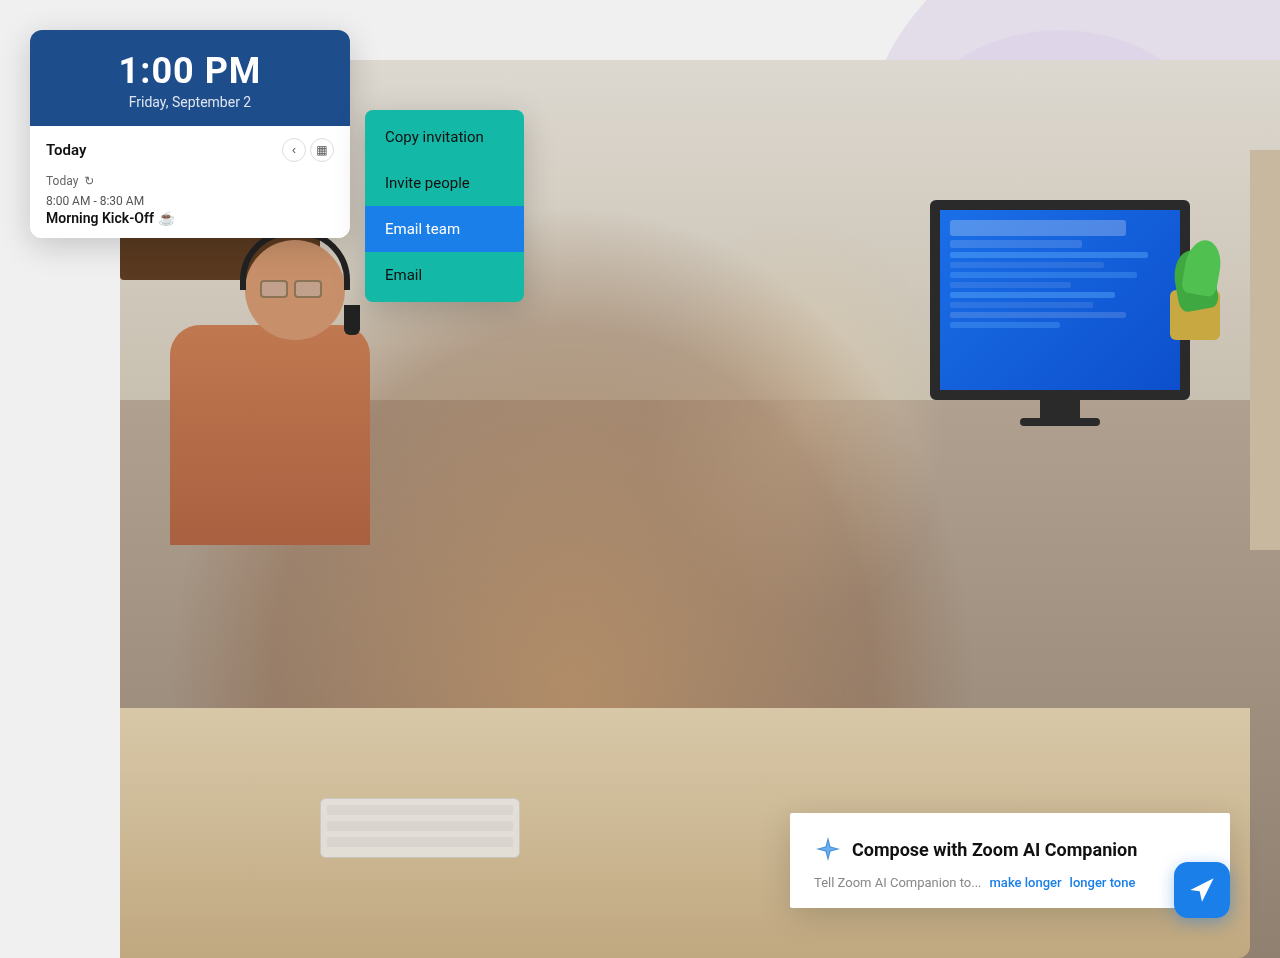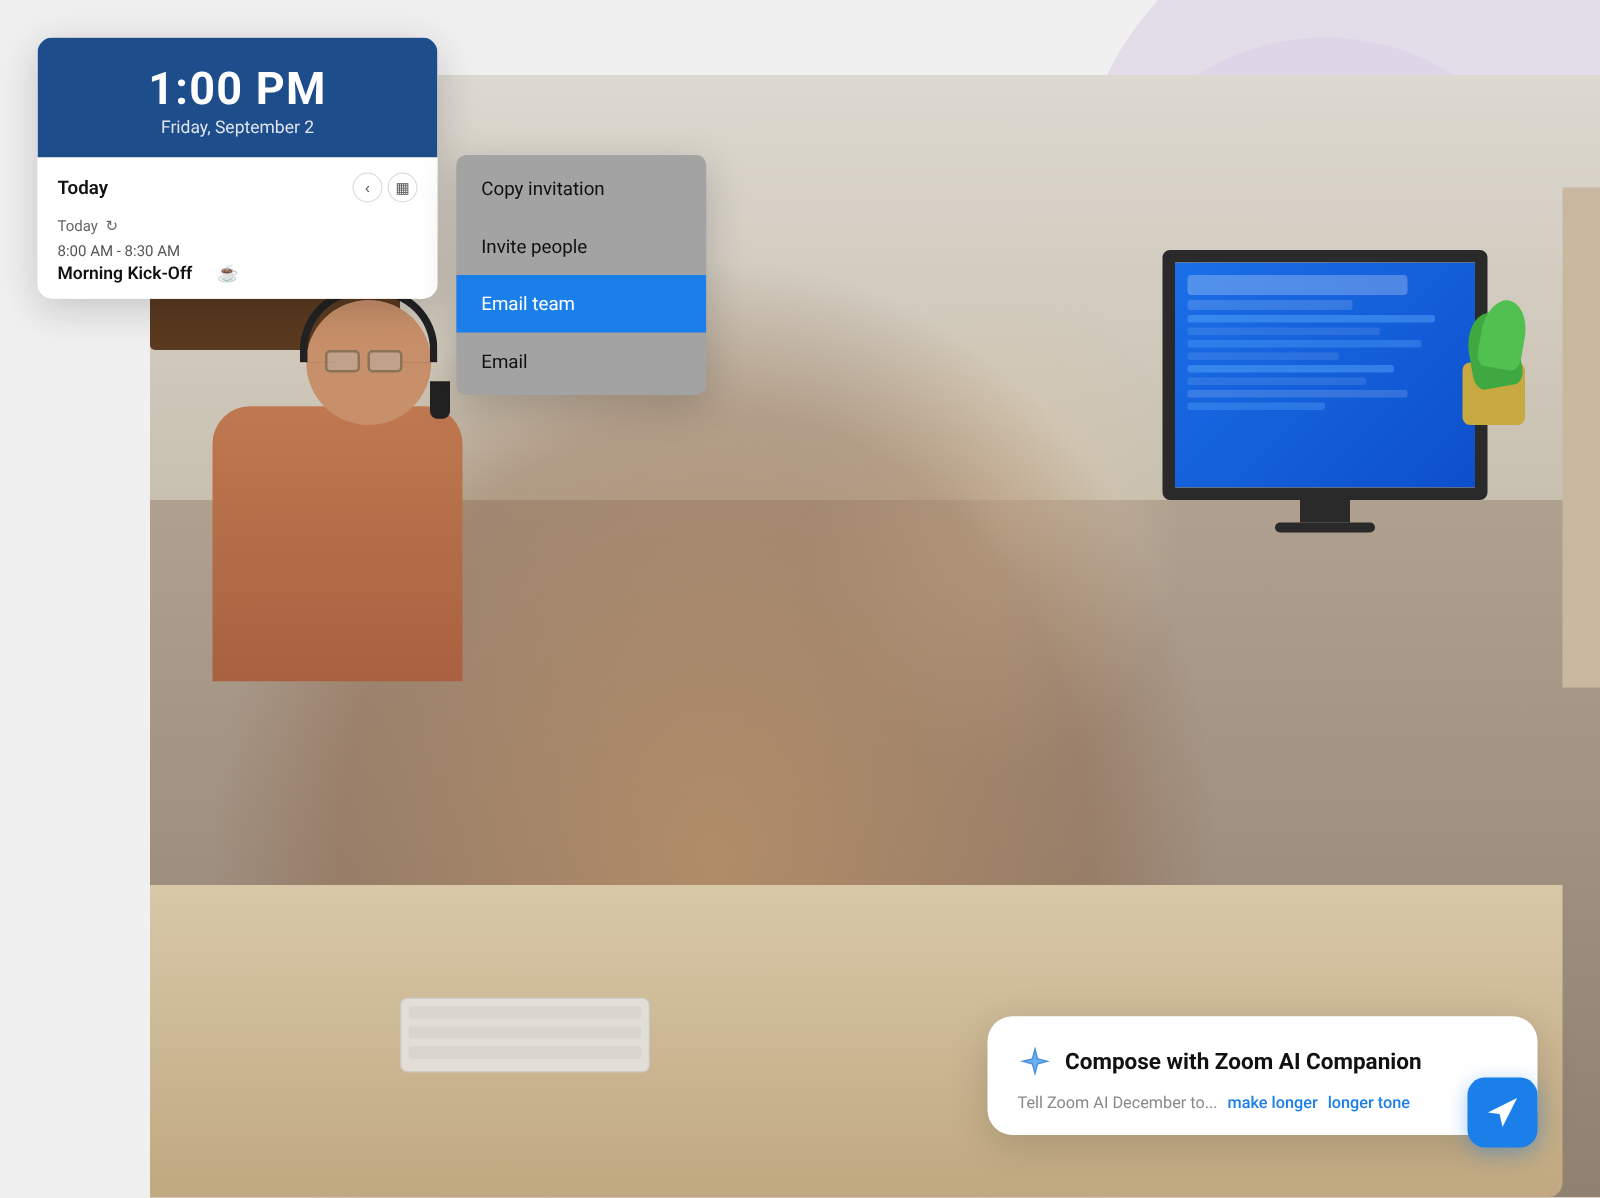--- a/index.html
+++ b/index.html
@@ -110,30 +110,30 @@
     .event-time {
       font-size: 12px;
       color: #555;
     }
     .event-name {
       font-size: 14px;
       font-weight: 600;
       color: #111;
       display: flex;
       align-items: flex-end;
-      gap: 20px;
+      gap: 4px;
     }
 
     
     .dropdown-menu {
       position: absolute;
-      top: 124px;
+      top: 110px;
       left: 365px;
-      width: 200px;
-      background: #a3a3a3;
+      width: 159px;
+      background: #14b8a6;
       border-radius: 8px;
       box-shadow: 0 8px 32px rgba(0,0,0,0.18);
       z-index: 40;
       overflow: hidden;
       padding: 4px 0;
     }
     .dropdown-item {
       padding: 14px 20px;
       font-size: 15px;
       color: #111;
@@ -145,21 +145,21 @@
       color: #fff;
     }
 
     
     .ai-card {
       position: absolute;
       bottom: 50px;
       right: 50px;
       width: 440px;
       background: #fff;
-      border-radius: 20px;
+      border-radius: 2px;
       box-shadow: 0 8px 32px rgba(0,0,0,0.15);
       padding: 22px 24px 18px;
       z-index: 30;
     }
     .ai-card-header {
       display: flex;
       align-items: center;
       gap: 10px;
       margin-bottom: 12px;
     }
@@ -388,21 +388,21 @@
 <div class="ai-card">
   <div class="ai-card-header">
 
     <svg class="ai-icon" viewBox="0 0 28 28" fill="none" xmlns="http://www.w3.org/2000/svg">
       <path d="M14 2L16.5 11.5L26 14L16.5 16.5L14 26L11.5 16.5L2 14L11.5 11.5L14 2Z" fill="#4A90D9"></path>
       <path d="M14 6L15.5 12.5L22 14L15.5 15.5L14 22L12.5 15.5L6 14L12.5 12.5L14 6Z" fill="#6BB0F0"></path>
     </svg>
     <span class="ai-card-title">Compose with Zoom AI Companion</span>
   </div>
   <div class="ai-card-footer">
-    <span class="ai-footer-label">Tell Zoom AI December to...</span>
+    <span class="ai-footer-label">Tell Zoom AI Companion to...</span>
     <a class="ai-action-link">make longer</a>
     <a class="ai-action-link">longer tone</a>
   </div>
 </div>
 
 <div class="send-btn" style="right: 50px; bottom: 40px; position: absolute;">
   <svg viewBox="0 0 24 24" fill="white">
     <path d="M2 12L22 2L12 22L10 13L2 12Z"></path>
   </svg>
 </div>

